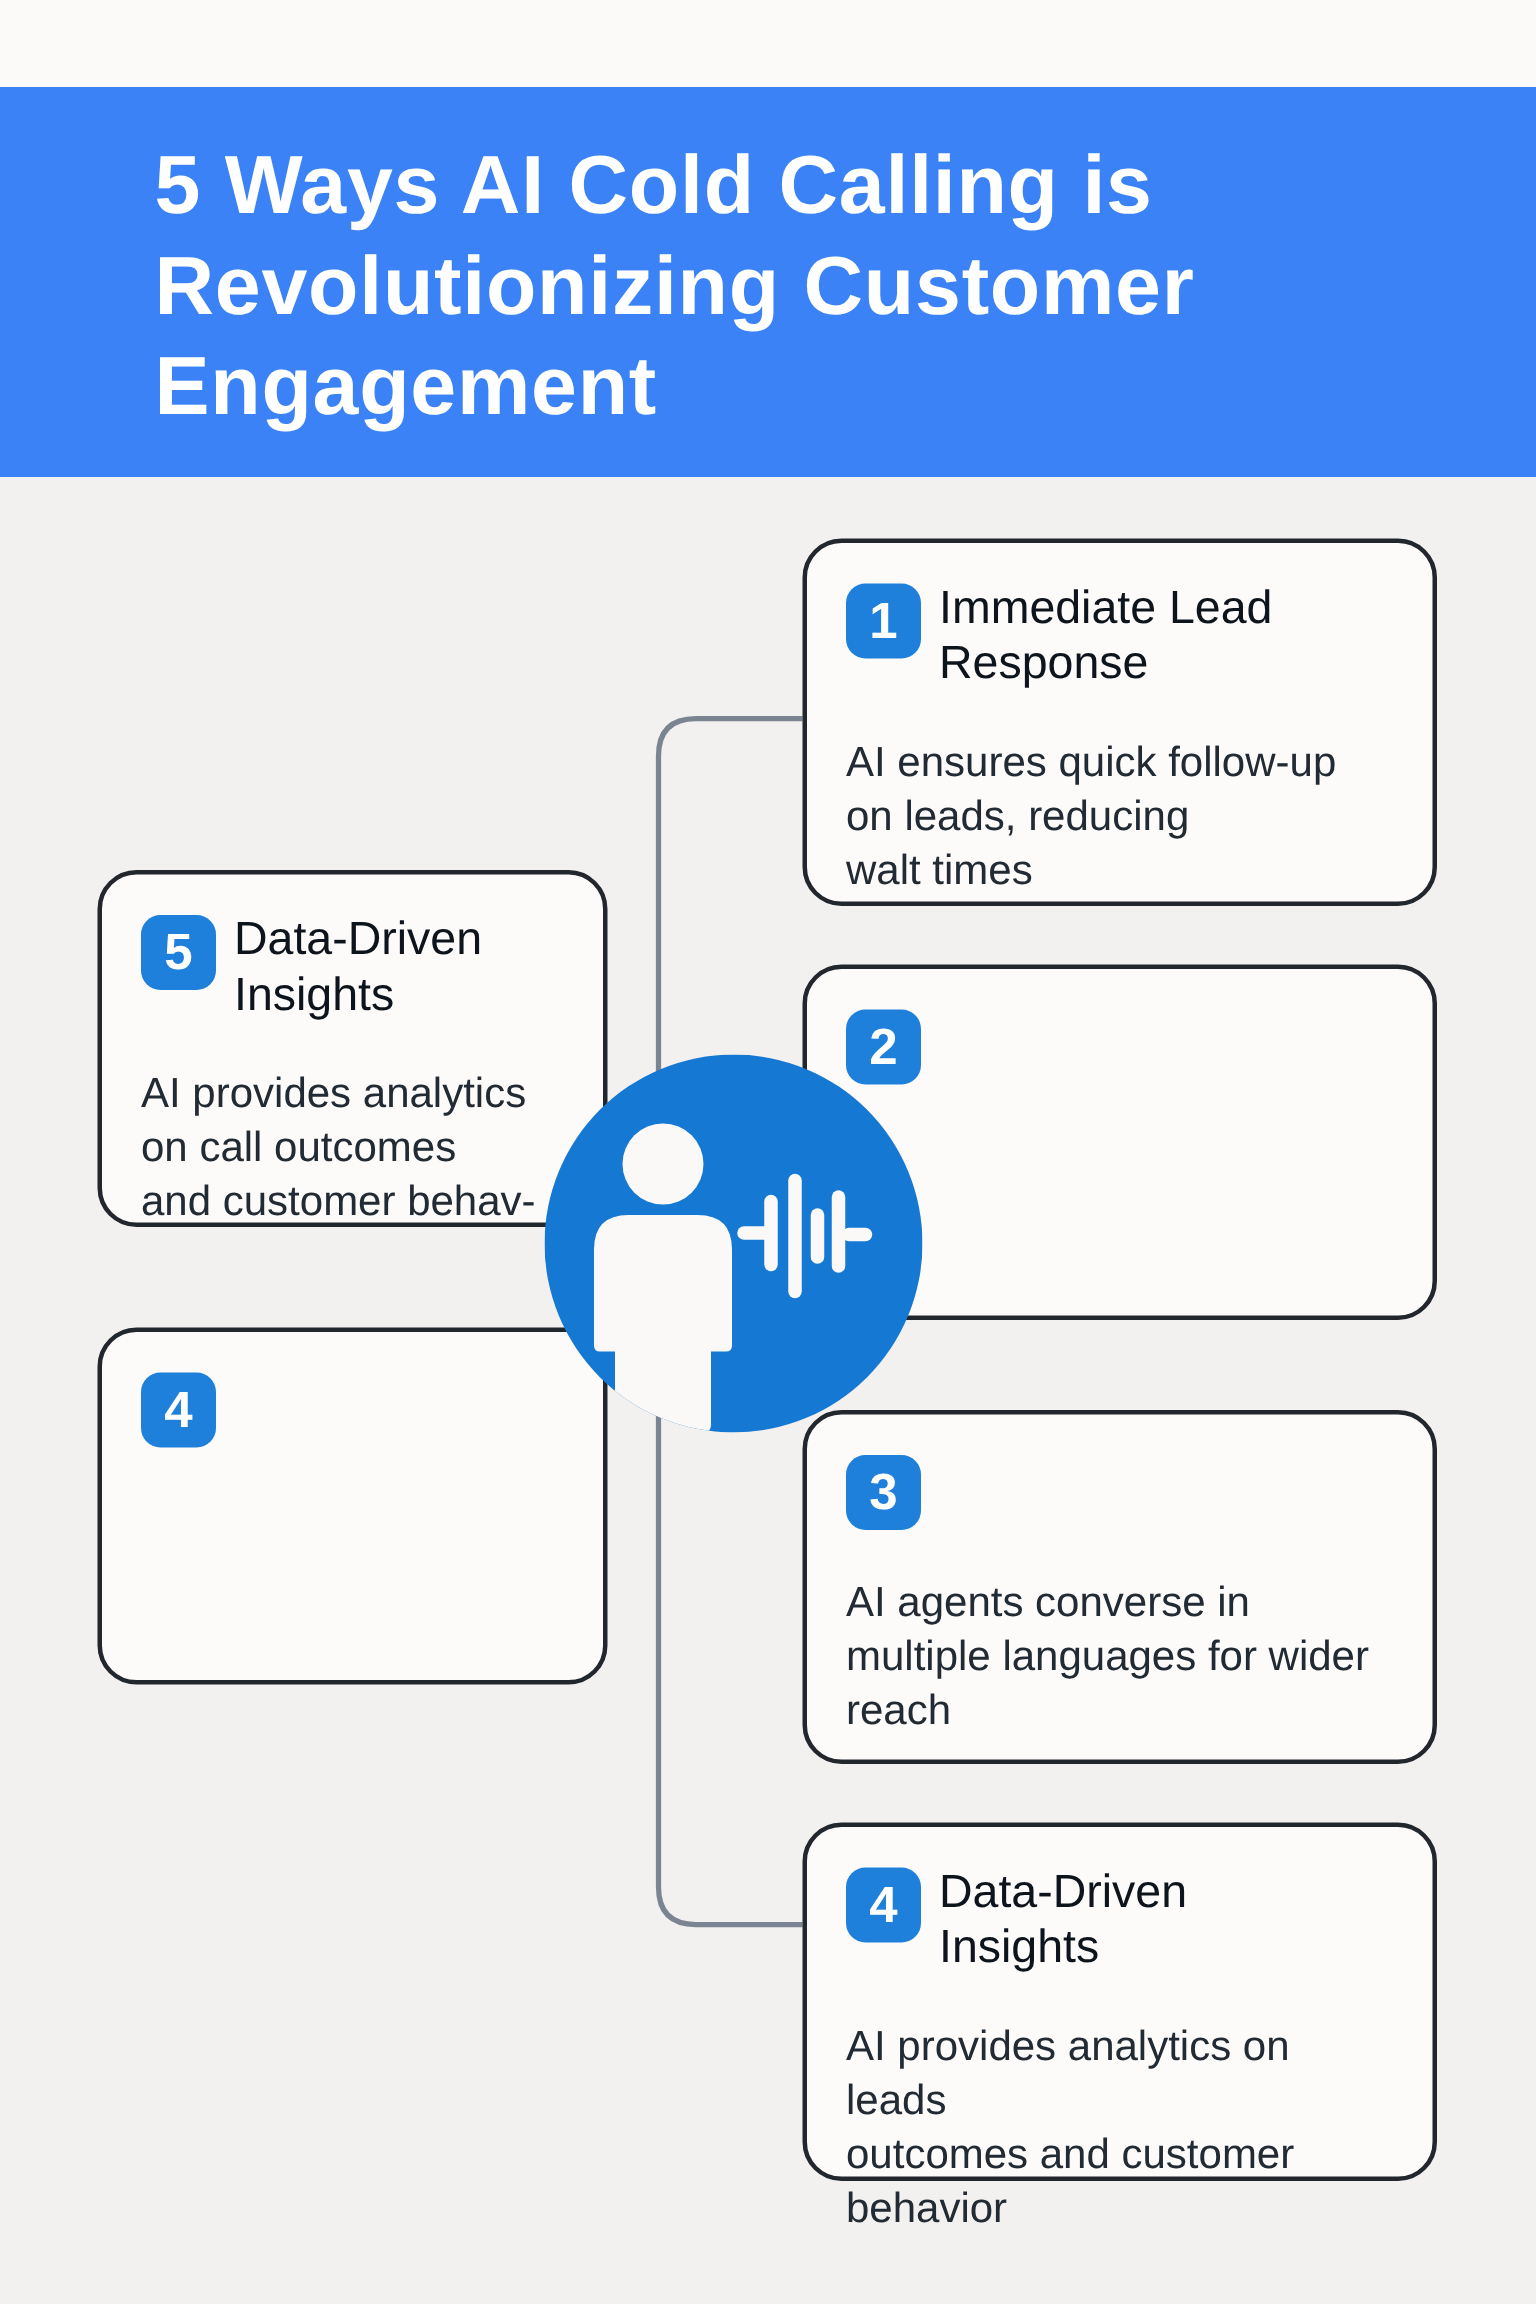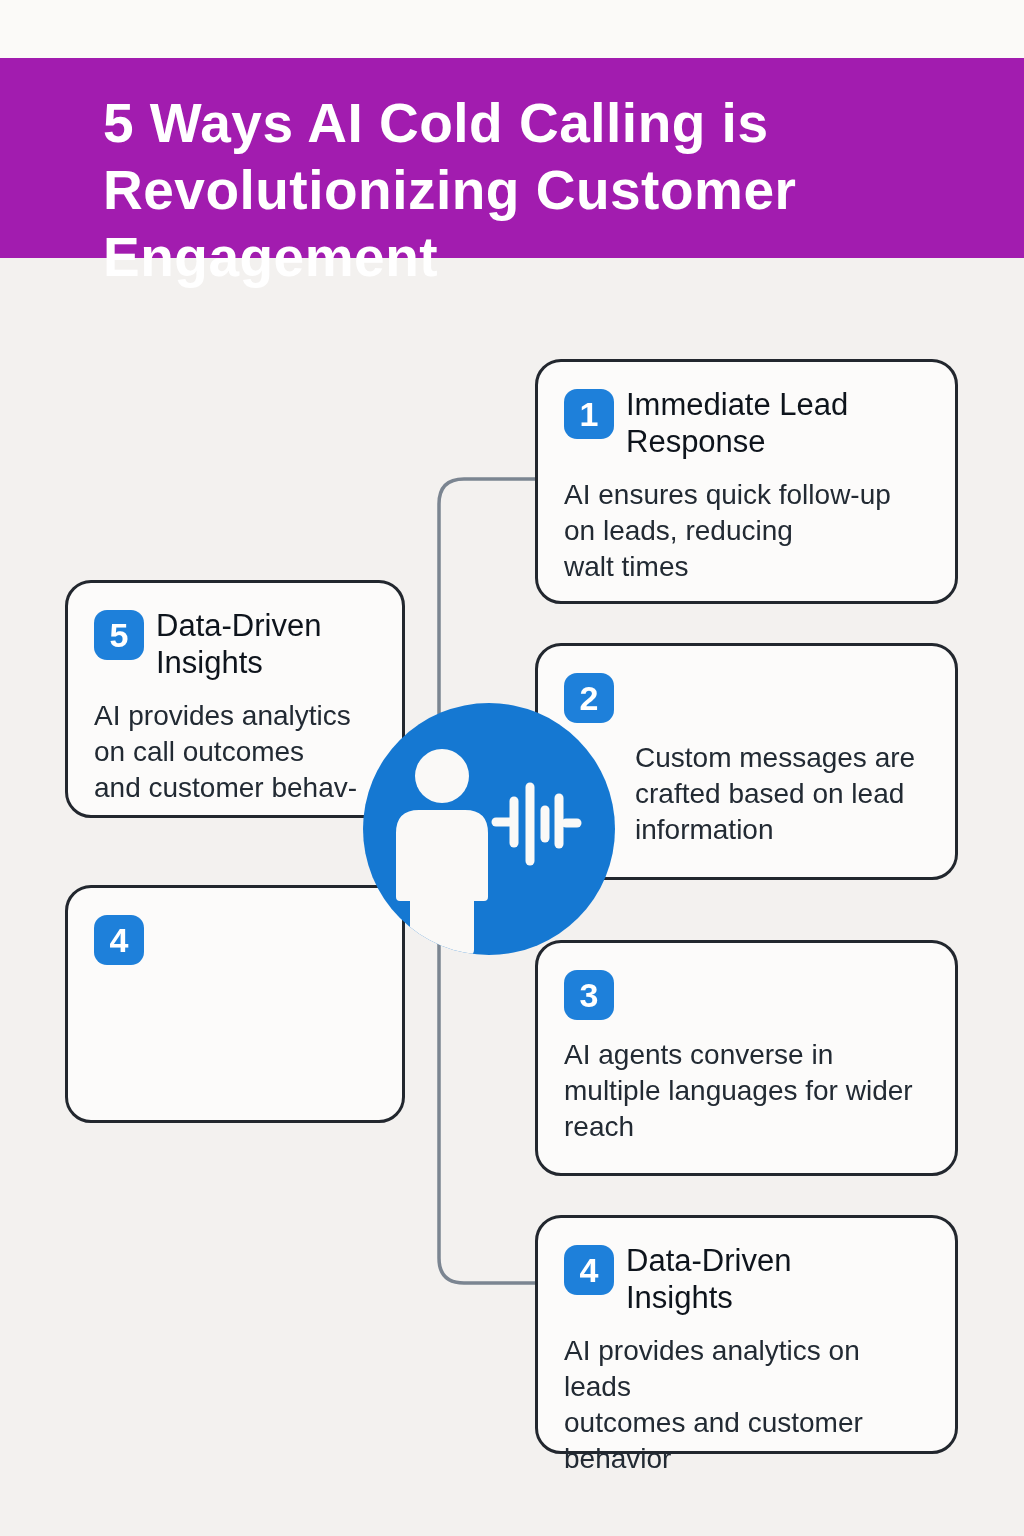--- a/index.html
+++ b/index.html
@@ -17,22 +17,22 @@
   }
   .top-strip {
     position: absolute;
     left: 0; top: 0;
     width: 1024px; height: 58px;
     background: #fbfaf8;
   }
   .banner {
     position: absolute;
     left: 0; top: 58px;
-    width: 1024px; height: 200px;
-    background: #a21caf;
+    width: 1024px; height: 260px;
+    background: #3b82f6;
     padding-left: 48px;
   }
   .banner-title {
     position: absolute;
     left: 103px; top: 32px;
     width: 860px;
     color: #ffffff;
     font-size: 55px;
     font-weight: 700;
     line-height: 67px;
@@ -80,21 +80,21 @@
   }
   .card-title {
     margin-left: 12px;
     color: #0e141c;
     font-size: 31px;
     font-weight: 400;
     line-height: 37px;
     white-space: pre-line;
   }
   .card-body {
-    margin-top: 17px;
+    margin-top: 30px;
     color: #222a33;
     font-size: 28px;
     line-height: 36px;
     white-space: pre-line;
   }
   .indent .card-body { margin-left: 71px; }
   .center-icon {
     position: absolute;
     left: 363px; top: 703px;
     width: 252px; height: 252px;
@@ -126,23 +126,20 @@
     </div>
     <div class="card-body">AI ensures quick follow-up
 on leads, reducing
 walt times</div>
   </div>
 
   <div class="card card-right indent" id="card-r2">
     <div class="card-head">
       <div class="num-badge">2</div>
     </div>
-    <div class="card-body">Custom messages are
-crafted based on lead
-information</div>
   </div>
 
   <div class="card card-right" id="card-r3">
     <div class="card-head">
       <div class="num-badge">3</div>
     </div>
     <div class="card-body">AI agents converse in
 multiple languages for wider
 reach</div>
   </div>

